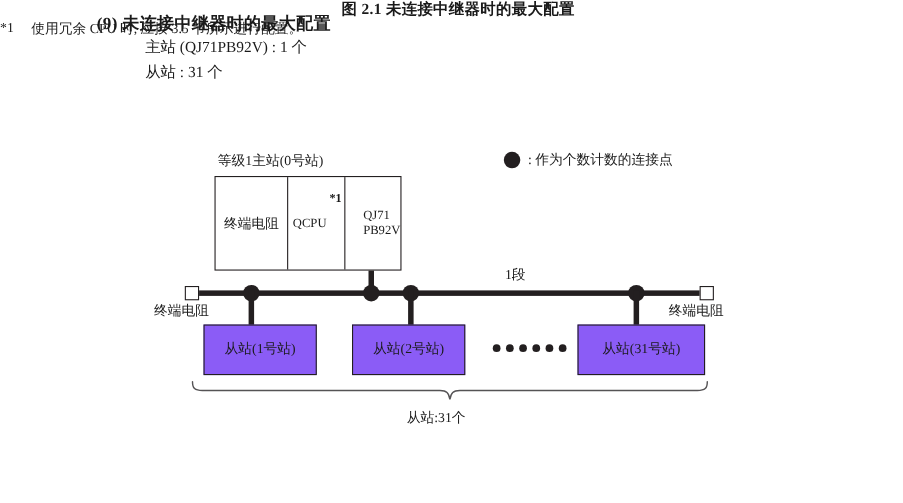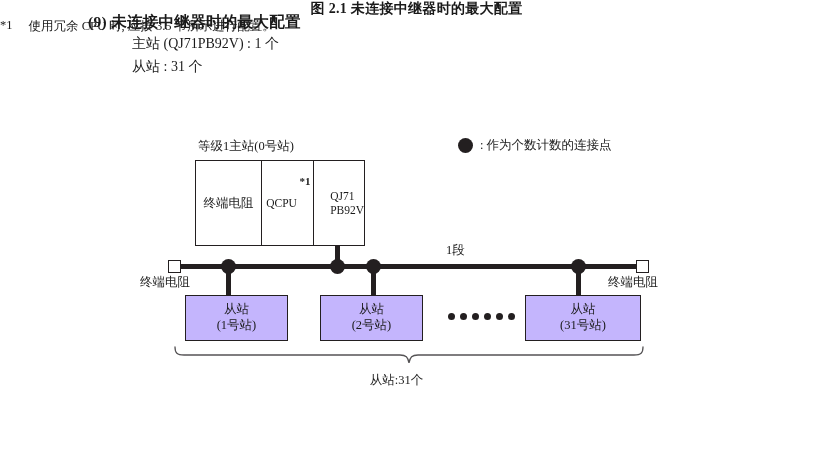--- a/index.html
+++ b/index.html
@@ -132,26 +132,26 @@
     top: 264px;
   }
 
   
   .slave-box {
     border: 1.4px solid #231f20;
     box-sizing: border-box;
     top: 295px;
     height: 46px;
     display: flex;
-    flex-direction: column;
+    flex-direction: row;
     align-items: center;
     justify-content: center;
     font-size: 12.5px;
     line-height: 1.25;
-    background: #c4b5fd;
+    background: #8b5cf6;
     white-space: nowrap;
   }
 
   
   #slave-ellipsis {
     left: 448px;
     top: 313px;
     display: flex;
     gap: 5px;
   }
@@ -249,21 +249,21 @@
     <div class="module-cell" id="cell-network">
       <span class="nw-text">
         <span>QJ71</span><br>
         <span>PB92V</span>
       </span>
     </div>
   </div>
 
   <div id="master-drop"></div>
 
-  <div class="dlabel" style="left:446px; top:243px;">1段</div>
+  <div class="dlabel" style="left:459px; top:243px;">1段</div>
 
   <div id="bus-line"></div>
 
   <div class="terminator" id="terminator-left"></div>
   <div class="terminator" id="terminator-right"></div>
   <div class="dlabel" style="left:140px; top:275px;">终端电阻</div>
   <div class="dlabel" style="left:608px; top:275px;">终端电阻</div>
 
   <div class="bus-dot" style="left:221px;"></div>
   <div class="bus-dot" style="left:330px;"></div>

